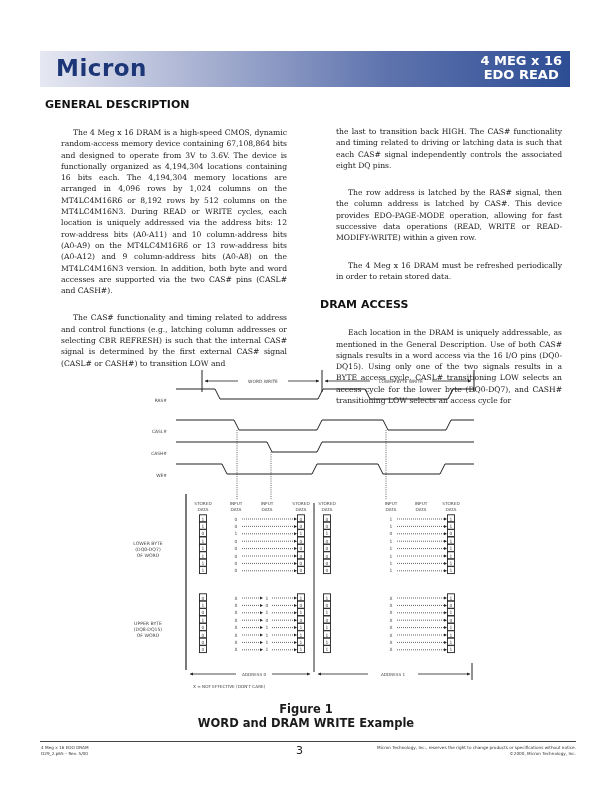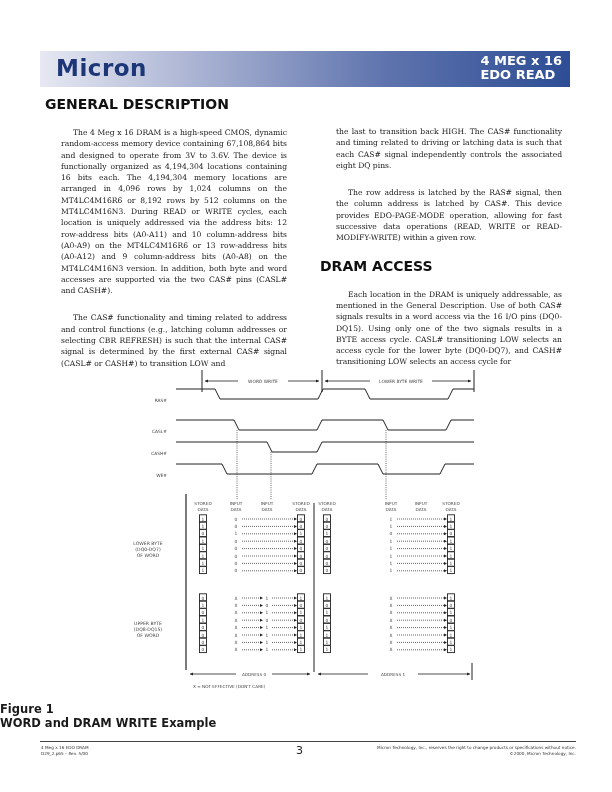--- a/index.html
+++ b/index.html
@@ -1,30 +1,30 @@
 <!DOCTYPE html>
 <html><head>
 <meta charset="utf-8">
 <style>
   html, body { margin: 0; padding: 0; background: #ffffff; }
   body { width: 612px; height: 792px; position: relative; overflow: hidden; font-family: "DejaVu Serif", serif; color: #1a1a1a; }
   .banner { position: absolute; left: 40px; top: 51px; width: 530px; height: 36px;
     background: linear-gradient(90deg, #e6e8f2 0%, #a9b2d2 30%, #5f74ae 65%, #2d4d94 100%); }
   .logo { position: absolute; left: 16px; top: 4px; font-family: "DejaVu Sans", sans-serif; font-weight: bold; font-size: 23px; color: #1c3677; letter-spacing: 0.5px; }
-  .prod { position: absolute; right: 8px; top: 3px; text-align: left; font-family: "DejaVu Sans", sans-serif; font-weight: bold; font-size: 13px; line-height: 14px; color: #ffffff; }
+  .prod { position: absolute; right: 8px; top: 3px; text-align: center; font-family: "DejaVu Sans", sans-serif; font-weight: bold; font-size: 13px; line-height: 14px; color: #ffffff; }
   .col { position: absolute; top: 98px; width: 258px; font-size: 7.6px; line-height: 11.3px; text-align: justify; }
   .col.left { left: 45px; }
   .col.right { left: 320px; top: 110px; }
-  h2 { font-family: "DejaVu Sans", sans-serif; font-size: 14px; font-weight: bold; margin: 0 0 1px 0; line-height: 13px; color: #111; }
+  h2 { font-family: "DejaVu Sans", sans-serif; font-size: 11px; font-weight: bold; margin: 0 0 1px 0; line-height: 13px; color: #111; }
   p { margin: 16px; text-indent: 12px; }
   p.cont { text-indent: 0; }
   .sec2 { }
   svg text { font-family: "DejaVu Sans", sans-serif; }
   .fig { position: absolute; left: 0; top: 360px; width: 612px; height: 340px; }
-  .figcap { position: absolute; left: 0; top: 702px; width: 612px; text-align: left; font-family: "DejaVu Sans", sans-serif; font-weight: bold; font-size: 11.5px; line-height: 14px; }
+  .figcap { position: absolute; left: 0; top: 702px; width: 612px; text-align: center; font-family: "DejaVu Sans", sans-serif; font-weight: bold; font-size: 11.5px; line-height: 14px; }
   .footer-rule { position: absolute; left: 40px; top: 741px; width: 536px; height: 1px; background: #444; }
   .foot-left { position: absolute; left: 41px; top: 745px; font-family: "DejaVu Sans", sans-serif; font-size: 4.2px; line-height: 5.5px; color: #333; }
   .foot-page { position: absolute; left: 296px; top: 744px; font-family: "DejaVu Sans", sans-serif; font-size: 11px; color: #222; }
   .foot-right { position: absolute; right: 36px; top: 745px; text-align: right; font-family: "DejaVu Sans", sans-serif; font-size: 4.2px; line-height: 5.5px; color: #333; }
 </style>
 </head>
 <body>
 
 <div class="banner">
   <div class="logo">Micron</div>
@@ -36,20 +36,21 @@
 
 <div class="col left">
   <h2>GENERAL DESCRIPTION</h2>
   <p>The 4 Meg x 16 DRAM is a high-speed CMOS, dynamic random-access memory device containing 67,108,864 bits and designed to operate from 3V to 3.6V. The device is functionally organized as 4,194,304 locations containing 16 bits each. The 4,194,304 memory locations are arranged in 4,096 rows by 1,024 columns on the MT4LC4M16R6 or 8,192 rows by 512 columns on the MT4LC4M16N3. During READ or WRITE cycles, each location is uniquely addressed via the address bits: 12 row-address bits (A0-A11) and 10 column-address bits (A0-A9) on the MT4LC4M16R6 or 13 row-address bits (A0-A12) and 9 column-address bits (A0-A8) on the MT4LC4M16N3 version. In addition, both byte and word accesses are supported via the two CAS# pins (CASL# and CASH#).</p>
   <p>The CAS# functionality and timing related to address and control functions (e.g., latching column addresses or selecting CBR REFRESH) is such that the internal CAS# signal is determined by the first external CAS# signal (CASL# or CASH#) to transition LOW and</p>
 </div>
 
 <div class="col right">
   <p class="cont">the last to transition back HIGH. The CAS# functionality and timing related to driving or latching data is such that each CAS# signal independently controls the associated eight DQ pins.</p>
   <p>The row address is latched by the RAS# signal, then the column address is latched by CAS#. This device provides EDO-PAGE-MODE operation, allowing for fast successive data operations (READ, WRITE or READ-MODIFY-WRITE) within a given row.</p>
+  <p>The 4 Meg x 16 DRAM must be refreshed periodically in order to retain stored data.</p>
   <h2 class="sec2">DRAM ACCESS</h2>
   <p>Each location in the DRAM is uniquely addressable, as mentioned in the General Description. Use of both CAS# signals results in a word access via the 16 I/O pins (DQ0-DQ15). Using only one of the two signals results in a BYTE access cycle. CASL# transitioning LOW selects an access cycle for the lower byte (DQ0-DQ7), and CASH# transitioning LOW selects an access cycle for</p>
 </div>
 
 <svg class="fig" id="fig" viewBox="0 0 612 340" width="612" height="340">
     <line x1="202" y1="10" x2="202" y2="32" stroke="#222" stroke-width="1"></line>
     <line x1="322" y1="10" x2="322" y2="32" stroke="#222" stroke-width="1"></line>
     <line x1="474" y1="10" x2="474" y2="32" stroke="#222" stroke-width="1"></line>
     <line x1="205" y1="21" x2="238" y2="21" stroke="#222" stroke-width="0.8"></line>
     <polygon points="205,21 208,19.5 208,22.5" fill="#222"></polygon>

